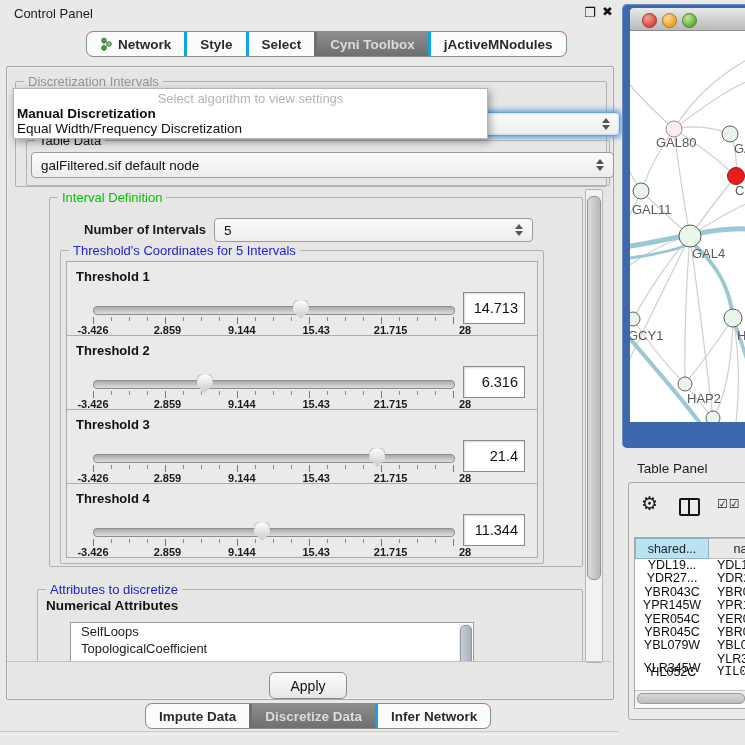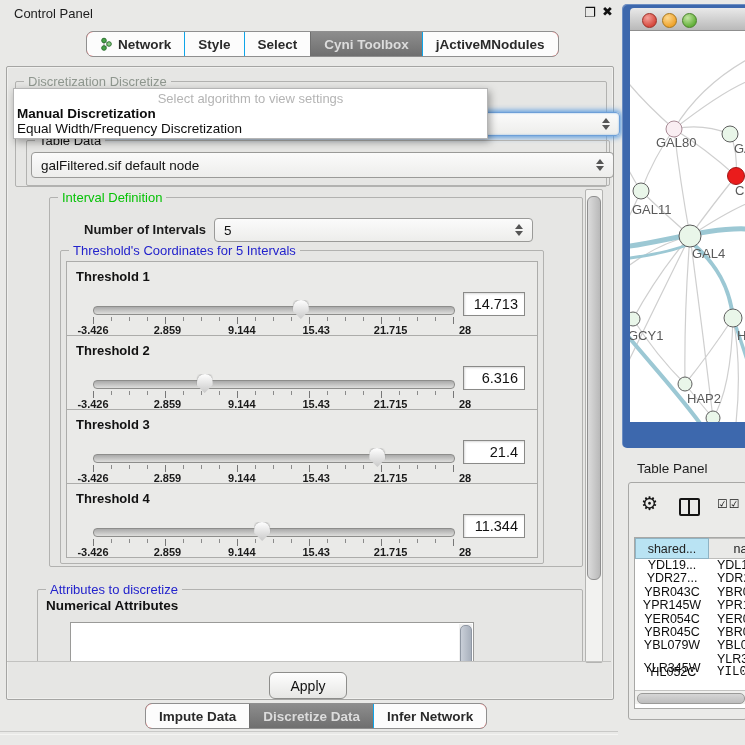--- a/index.html
+++ b/index.html
@@ -8,21 +8,21 @@
   
   .cp{position:absolute;left:0;top:0;width:618px;height:745px;background:#e9e9e7;}
   .cp-titlebar{position:absolute;left:0;top:0;width:100%;height:26px;background:#e9e9e7;}
   .cp-title{position:absolute;left:14px;top:6px;font-size:13px;color:#1c1c1c;}
   .cp-float{position:absolute;left:584px;top:5px;font-size:13px;color:#111;}
   .cp-close{position:absolute;left:602px;top:4px;font-size:13px;font-weight:bold;color:#111;}
   
   .tabbar{position:absolute;display:inline-flex;border:1px solid #8f8f8f;border-radius:7px;
           overflow:hidden;background:#ef4444;height:24px;}
   .seg{display:flex;align-items:center;gap:5px;padding:0 13px;font-size:13.5px;font-weight:bold;
-       color:#2a2a2a;border-left:1px solid #0ea5e9;background:#fcfcfc;white-space:nowrap;}
+       color:#2a2a2a;border-left:3px solid #0ea5e9;background:#fcfcfc;white-space:nowrap;}
   .seg:first-child{border-left:none;}
   .seg.sel{background:linear-gradient(#8d8d8d,#6f6f6f);color:#dcdcdc;border-left-color:#6f6f6f;}
   #topTabs{left:86px;top:31px;}
   #bottomTabs{left:145px;top:703px;}
   .cp-bottom-line{position:absolute;left:0;top:731px;width:618px;height:2px;
                   border-top:1px solid #c9c9c7;border-bottom:1px solid #f4f4f2;}
   
   .main{position:absolute;left:6px;top:66px;width:606px;height:632px;background:#e6e6e4;
         border:1px solid #a5a5a3;border-radius:2px;box-shadow:inset 0 0 0 1px #f0f0ee;}
   .groupbox{position:absolute;border:1px solid #b2b2b0;border-radius:2px;}
@@ -64,21 +64,21 @@
   .t-thumb{position:absolute;top:38px;width:16px;height:19px;margin-left:-8px;
            background:linear-gradient(#ffffff,#c9c9c9);border-radius:8px 8px 0 0;
            clip-path:polygon(0 0,100% 0,100% 58%,50% 100%,0 58%);
            filter:drop-shadow(0 0 1px #787878);}
   .t-ticks{position:absolute;left:26px;top:55px;width:360px;height:8px;}
   .tick{position:absolute;top:0;width:1px;height:4px;background:#8a8a8a;}
   .tick.major{height:7px;background:#777;}
   .t-ticklabels{position:absolute;left:26px;top:62px;width:360px;height:12px;padding-left:12px;}
   .t-ticklabels span{position:absolute;transform:translateX(-50%);font-size:11px;font-weight:bold;
            color:#1a1a1a;white-space:nowrap;}
-  .t-value{position:absolute;left:396px;top:30px;width:62px;height:24px;background:#fff;
+  .t-value{position:absolute;left:396px;top:30px;width:62px;height:32px;background:#fff;
            border:1px solid #8a8a88;box-shadow:inset 1px 1px 2px rgba(0,0,0,.15);
            font-size:14.5px;color:#111;display:flex;align-items:center;justify-content:flex-end;
            padding-right:6px;box-sizing:border-box;}
   
   .attr-label{position:absolute;left:8px;top:8px;font-weight:bold;font-size:13.5px;color:#111;}
   .attr-list{position:absolute;left:32px;top:32px;width:402px;height:120px;background:#fff;
              border:1px solid #9a9a98;overflow:hidden;}
   .attr-item{padding-left:10px;line-height:17px;font-size:13px;color:#222;white-space:nowrap;}
   .attr-vscroll{position:absolute;right:1px;top:1px;width:13px;height:118px;background:#f0f0f0;}
   .attr-vthumb{position:absolute;left:1px;top:1px;width:10px;height:40px;border-radius:5px;
@@ -156,21 +156,21 @@
           <span>Cyni Toolbox</span>
         </div>
         <div class="seg">
           <span>jActiveMNodules</span>
         </div>
       </div>
 
     <div class="main">
 
       <div class="groupbox" style="left:8px;top:14px;width:590px;height:104px;">
-        <span class="legend gray">Discretization Discretize</span>
+        <span class="legend gray">Discretization Intervals</span>
         <div class="combo alg-combo">
           <div class="spin"></div>
         </div>
 
         <div class="groupbox" style="left:10px;top:58px;width:582px;height:44px;">
           <span class="legend black">Table Data</span>
           <div class="combo" style="left:4px;top:11px;width:572px;height:24px;">
             <span>galFiltered.sif default node</span>
             <div class="spin"></div>
           </div>
@@ -339,20 +339,25 @@
                   <div class="t-value">11.344</div>
                 </div>
               </div>
           </div>
         </div>
 
         <div class="groupbox" style="left:26px;top:400px;width:544px;height:140px;">
           <span class="legend blue">Attributes to discretize</span>
           <span class="attr-label">Numerical Attributes</span>
           <div class="attr-list">
+            <div id="attrItems">
+                <div class="attr-item">SelfLoops</div>
+                <div class="attr-item">TopologicalCoefficient</div>
+                <div class="attr-item">BetweennessCentrality</div>
+              </div>
             <div class="attr-vscroll">
               <div class="attr-vthumb"></div>
             </div>
           </div>
         </div>
       </div>
 
       <div class="vscroll">
         <div class="vthumb"></div>
       </div>

